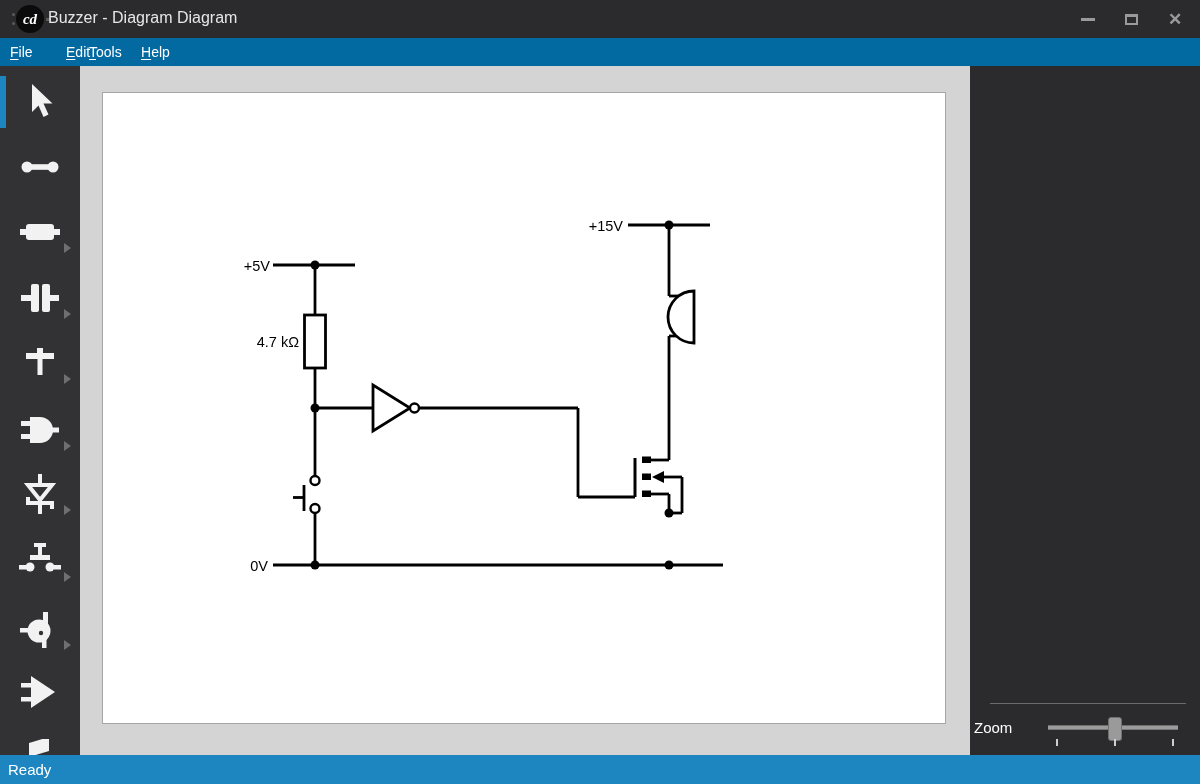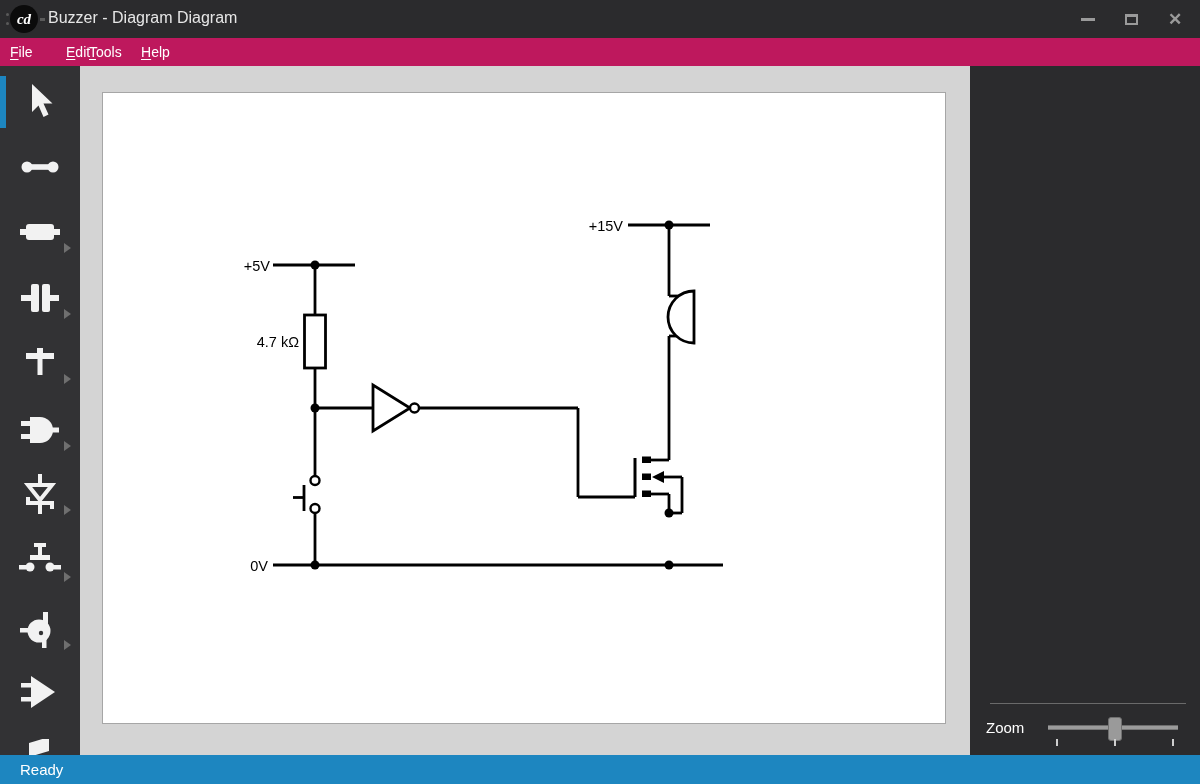--- a/index.html
+++ b/index.html
@@ -2,34 +2,34 @@
 <html><head>
 <meta charset="utf-8">
 <style>
   html,body{margin:0;padding:0;background:#1e1e1e;}
   *{box-sizing:border-box;}
   #app{position:relative;width:1200px;height:784px;overflow:hidden;
        font-family:"Liberation Sans",sans-serif;background:#2b2b2d;}
 
   
   .titlebar{position:absolute;left:0;top:0;width:1200px;height:38px;background:#2b2b2d;}
-  .logo-wrap{position:absolute;left:6px;top:5px;width:40px;height:28px;}
+  .logo-wrap{position:absolute;left:12px;top:5px;width:40px;height:28px;}
   .logo-dot{position:absolute;width:3px;height:3px;background:#5a5a5a;border-radius:50%;}
   .logo-circle{position:absolute;left:4px;top:0;width:28px;height:28px;border-radius:50%;
                background:#0b0b0b;color:#fff;display:flex;align-items:center;justify-content:center;
                font-style:italic;font-weight:bold;font-size:15px;font-family:"Liberation Serif",serif;}
   .logo-dash{position:absolute;left:34px;top:13px;width:5px;height:3px;background:#5a5a5a;}
   .title-text{position:absolute;left:48px;top:9px;font-size:16px;color:#e6e6e6;}
   .winbtn{position:absolute;top:6px;width:32px;height:26px;display:flex;align-items:center;justify-content:center;cursor:default;}
   .min-glyph{width:14px;height:3px;background:#9a9a9a;}
   .max-glyph{width:13px;height:11px;border:2px solid #9a9a9a;border-top-width:3px;}
   .close-glyph{color:#9a9a9a;font-size:17px;font-weight:bold;line-height:1;}
 
   
-  .menubar{position:absolute;left:0;top:38px;width:1200px;height:28px;background:#be185d;}
+  .menubar{position:absolute;left:0;top:38px;width:1200px;height:28px;background:#0369a1;}
   .menu-item{position:absolute;top:4px;color:#ffffff;font-size:14px;padding:2px 4px;cursor:default;}
   .mn{text-decoration:underline;text-underline-offset:2px;}
 
   
   .toolbar{position:absolute;left:0;top:66px;width:80px;height:689px;background:#323234;overflow:hidden;}
   .tool{position:absolute;left:0;width:80px;height:52px;display:flex;align-items:center;justify-content:center;}
   .tool svg{display:block;}
   .tool .ic{fill:#f2f2f2;}
   .tool .ic-stroke{fill:none;stroke:#f2f2f2;}
   .sel-bar{position:absolute;left:0;width:6px;height:52px;background:#1d86c0;}
@@ -39,31 +39,31 @@
   
   .canvas{position:absolute;left:80px;top:66px;width:890px;height:689px;background:#d4d4d4;}
   .page{position:absolute;left:23px;top:27px;width:842px;height:630px;background:#ffffff;
         box-shadow:0 0 0 1px #a6a6a6;}
   .circuit-svg{position:absolute;left:0;top:0;}
   .circuit-svg text{font-family:"Liberation Sans",sans-serif;font-size:14.5px;fill:#000;}
 
   
   .rightpanel{position:absolute;left:970px;top:66px;width:230px;height:689px;background:#2b2b2d;}
   .zoom-sep{position:absolute;left:20px;top:637px;width:196px;height:1px;background:#6a6a6a;}
-  .zoom-label{position:absolute;left:16px;top:653px;color:#ffffff;font-size:15px;}
+  .zoom-label{position:absolute;left:4px;top:653px;color:#ffffff;font-size:15px;}
   .slider-track{position:absolute;left:78px;top:659px;width:130px;height:5px;background:#9b9b9b;
                 border-top:1px solid #6d6d6d;border-bottom:1px solid #777;}
   .slider-thumb{position:absolute;left:138px;top:651px;width:14px;height:24px;background:#9a9a9a;
                 border:1px solid #707070;border-radius:3px;}
   .slider-tick{position:absolute;top:673px;width:2px;height:7px;background:#cfcfcf;}
 
   
   .statusbar{position:absolute;left:0;top:755px;width:1200px;height:29px;background:#1d86c0;
              display:flex;align-items:center;}
-  .status-text{color:#ffffff;font-size:15px;margin-left:20px;}
+  .status-text{color:#ffffff;font-size:15px;margin-left:8px;}
 </style>
 </head>
 <body>
 
 <div id="app">
 
   <div class="titlebar">
     <div class="logo-wrap">
       <span class="logo-dot" style="left:0;top:8px;"></span>
       <span class="logo-dot" style="left:0;top:17px;"></span>

